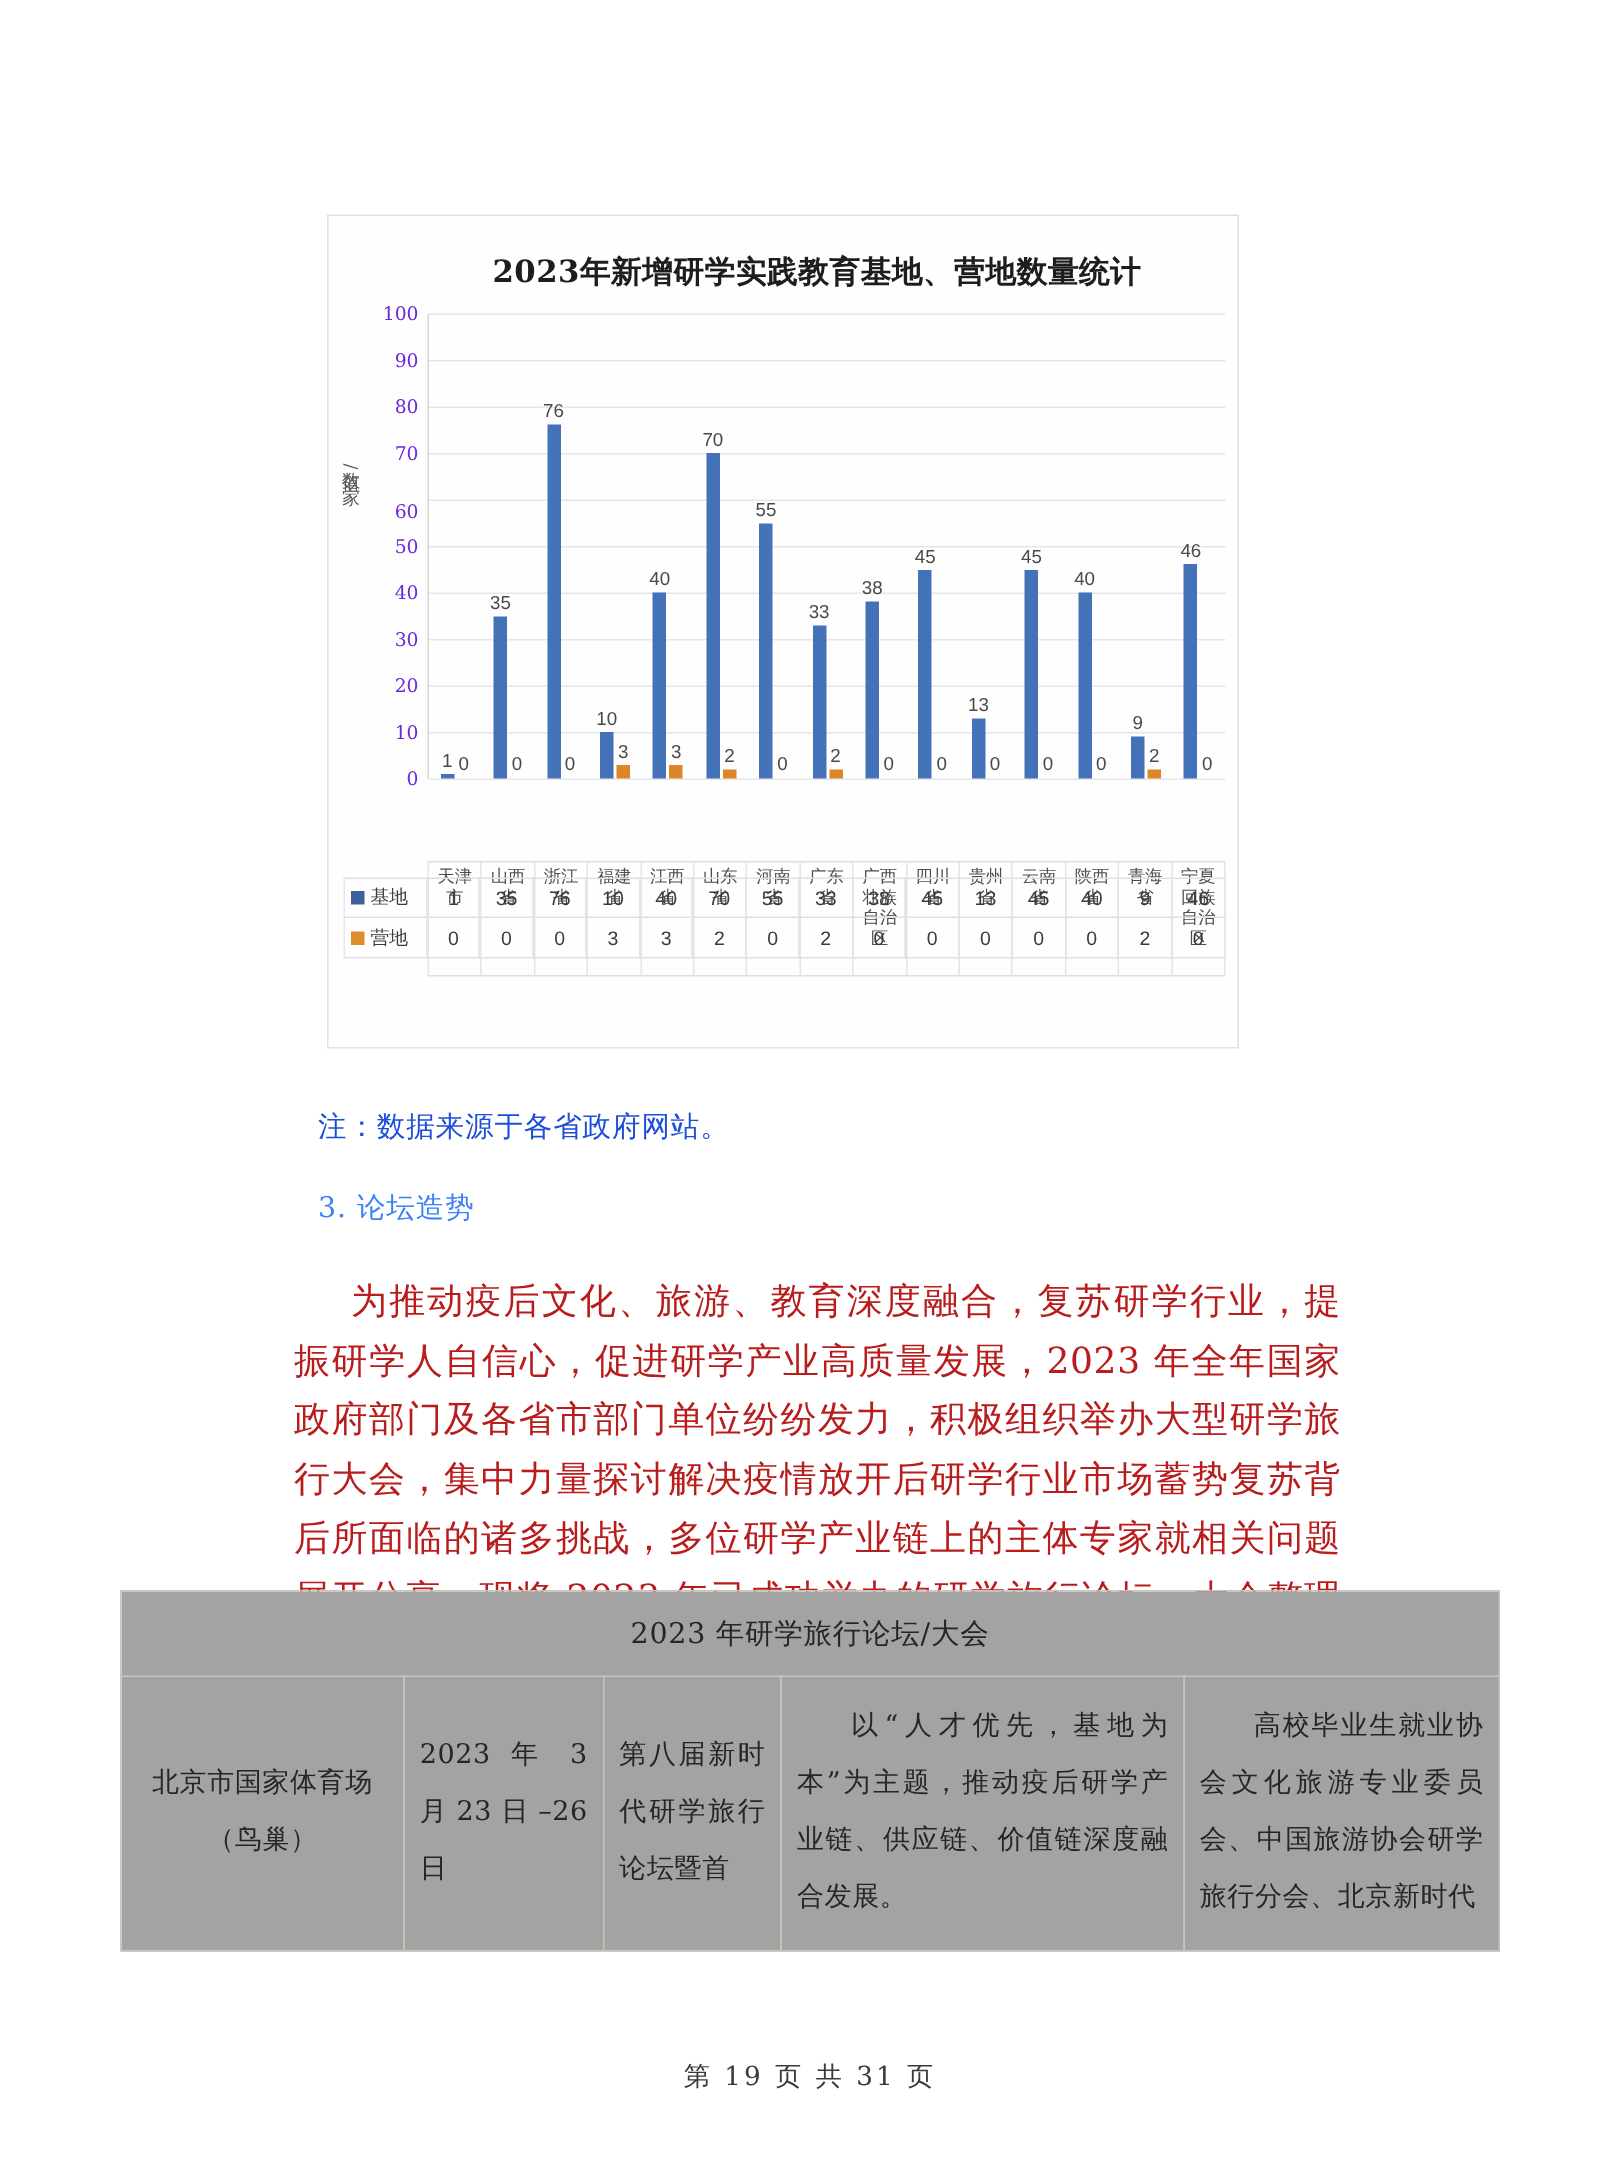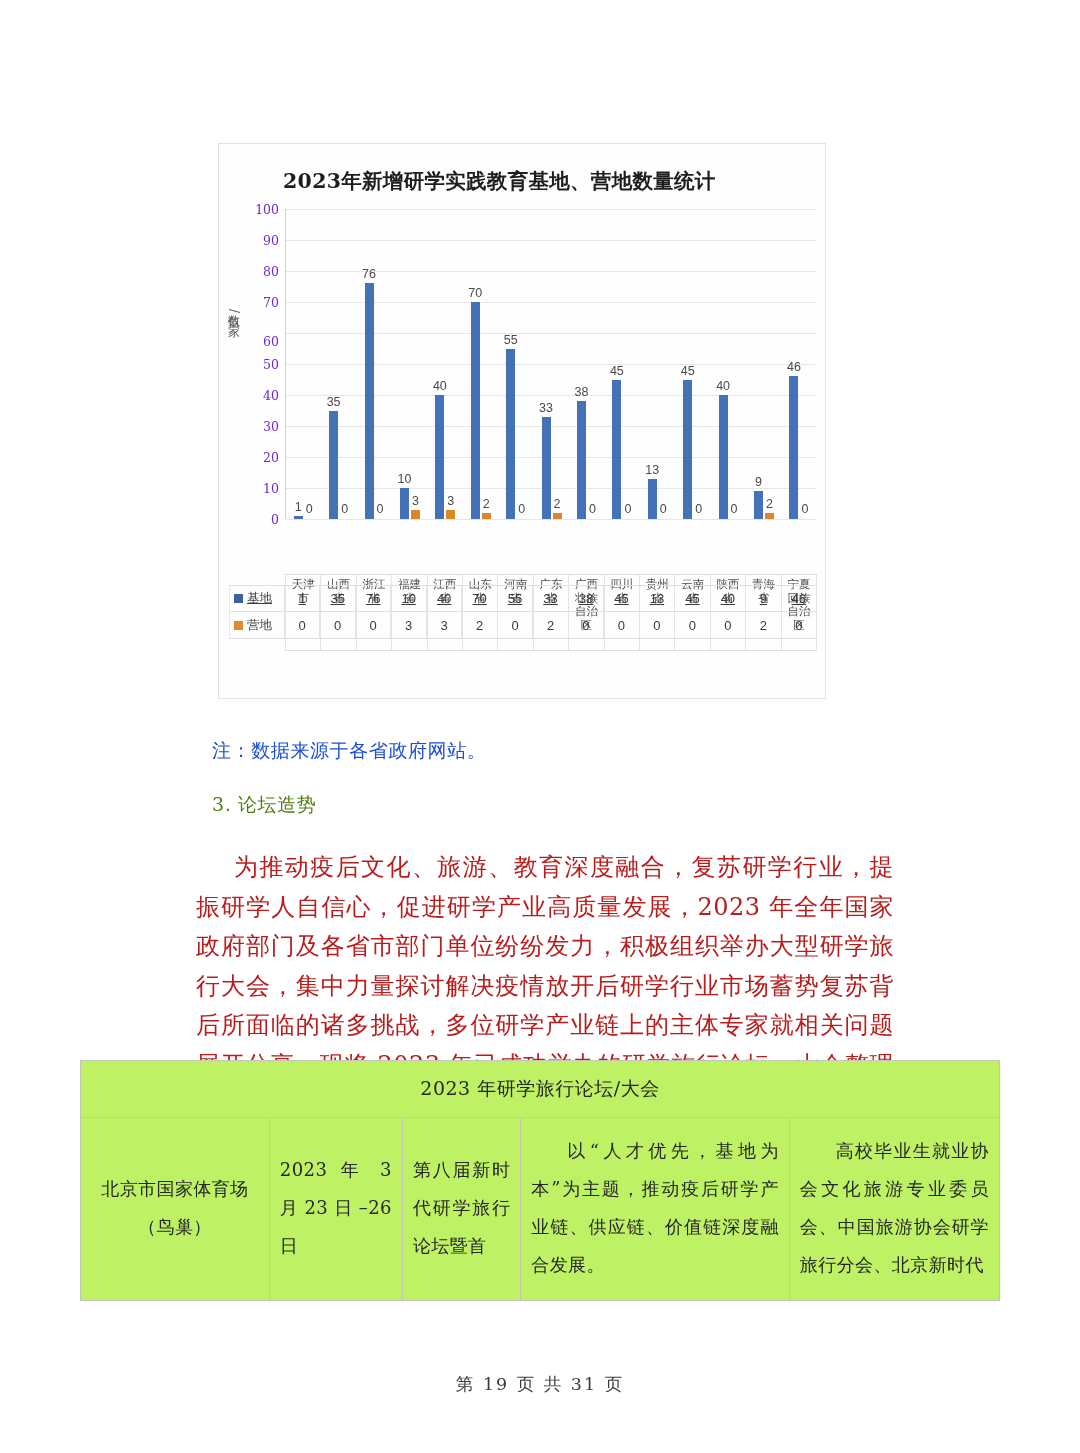--- a/index.html
+++ b/index.html
@@ -21,21 +21,21 @@
     position: absolute;
     left: 218px;
     top: 143px;
     width: 608px;
     height: 556px;
     background: #fefefe;
     border: 1px solid #e2e2e2;
     box-sizing: border-box;
   }
   .chart-title {
-    text-align: left;
+    text-align: right;
     font-weight: bold;
     font-size: 20.5px;
     line-height: 31px;
     padding: 22px 64px 0 64px;
     color: #1d1d1d;
     letter-spacing: 0.3px;
   }
   .plot-wrap {
     position: relative;
     margin-top: 12px;
@@ -185,38 +185,38 @@
     border-left: 1px solid #e4e4e4;
     margin-left: -1px;
     font-size: 13px;
     font-family: "Liberation Sans", sans-serif;
     color: #3b3b3b;
     display: flex;
     align-items: center;
     justify-content: center;
     box-sizing: border-box;
   }
-  .drow.first .dcell, .drow.first .dkey { border-top: 1px solid #e0e0e0; text-decoration: underline; }
+  .drow.first .dcell, .drow.first .dkey { border-top: 1px solid #e0e0e0; }
 
   
   .note {
     position: absolute;
     left: 212px;
     top: 738px;
     font-size: 19px;
     letter-spacing: 0.6px;
     color: #1d4ed8;
   }
   .heading3 {
     position: absolute;
     left: 212px;
     top: 792px;
     font-size: 19px;
     letter-spacing: 0.6px;
-    color: #4d7c0f;
+    color: #3b82f6;
   }
   .para {
     position: absolute;
     left: 196px;
     top: 848px;
     width: 698px;
     font-size: 24px;
     line-height: 39.5px;
     text-align: justify;
     text-align-last: left;
@@ -232,21 +232,21 @@
     top: 1060px;
     width: 920px;
     border-collapse: collapse;
     font-size: 18px;
     color: #262626;
   }
   .ftable td, .ftable th {
     border: 1px solid #c9c4b8;
     padding: 0;
     font-weight: normal;
-    background: #bef264;
+    background: #a3a3a3;
     margin-top: 24px;
   }
   .ftable .caption-cell {
     text-align: center;
     height: 56px;
     font-size: 19px;
     letter-spacing: 0.5px;
   }
   .ftable .hcell {
     text-align: center;

